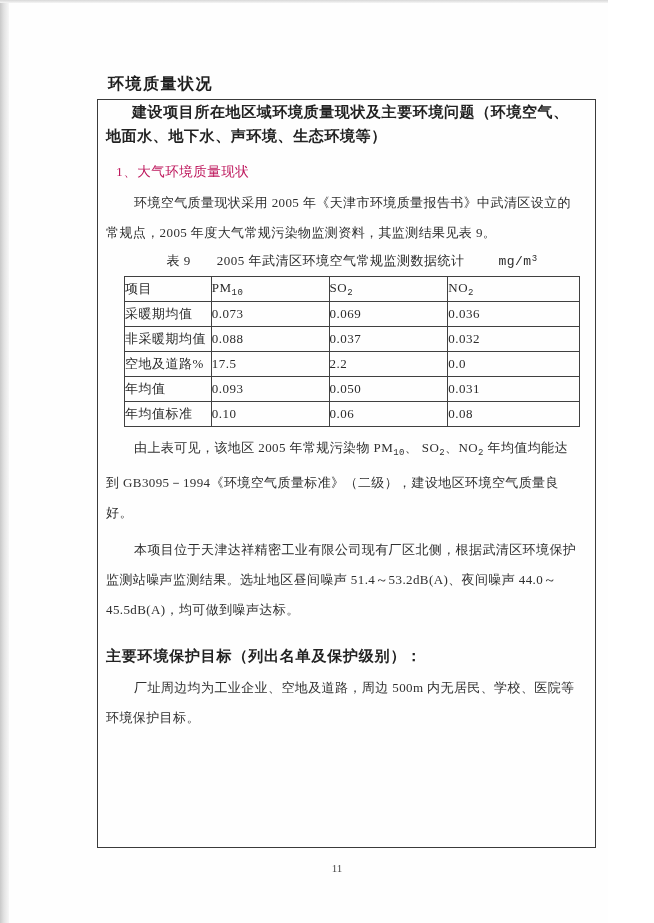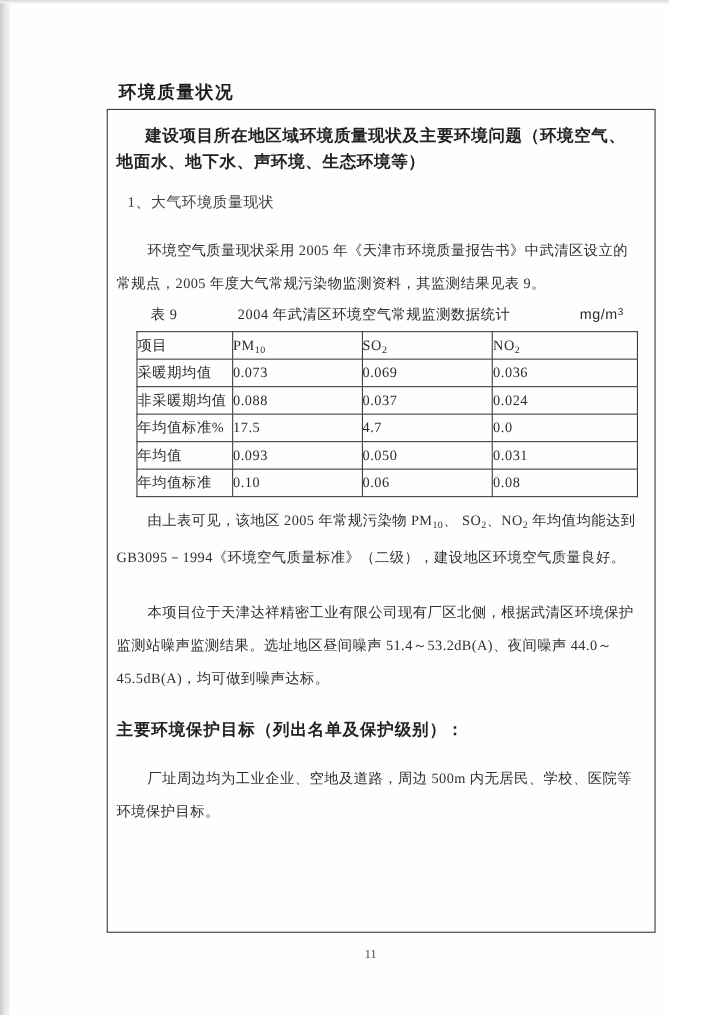--- a/index.html
+++ b/index.html
@@ -22,58 +22,58 @@
     background: linear-gradient(180deg, #d8d8d8, #f5f5f5);
   }
   .doc-title {
     position: absolute; left: 108px; top: 74px;
     font-size: 16px; font-weight: bold; letter-spacing: 1.5px; color: #1e1e1e;
   }
   .main-box {
     position: absolute; left: 97px; top: 99px;
     width: 499px; height: 749px;
     border: 1.6px solid #3a3a3a;
-    padding: 12px 14px 0 8px;
+    padding: 0 14px 0 8px;
   }
   .intro-para {
     font-size: 15px; font-weight: bold; color: #222;
     line-height: 24px; text-indent: 26px; letter-spacing: 0.6px;
   }
   .sub-heading {
-    font-size: 13.5px; color: #404040;
+    font-size: 13.5px; color: #be185d;
     padding-left: 10px; margin-top: 15px; letter-spacing: 0.5px;
   }
   .body-para {
     font-size: 13px; color: #2f2f2f;
     line-height: 30px; text-indent: 28px; letter-spacing: 0.4px;
-    margin-top: 20px;
+    margin-top: 7px;
   }
   .table-caption {
     margin-top: 4px; margin-left: 18px; width: 456px;
     display: flex; justify-content: center; align-items: baseline;
-    font-size: 13px; color: #2b2b2b; letter-spacing: 0.5px; gap: 29px;
+    font-size: 13px; color: #2b2b2b; letter-spacing: 0.5px;
   }
   .table-caption .cap-label { margin-right: 26px; }
-  .table-caption .cap-unit { margin-left: 34px; font-family: Liberation Sans, sans-serif; text-align: center; }
+  .table-caption .cap-unit { margin-left: 34px; font-family: Liberation Mono, monospace; text-align: center; }
   table.data-table {
     margin-top: 6px; margin-left: 18px;
     width: 456px; border-collapse: collapse;
     font-size: 13px; color: #2b2b2b;
   }
   table.data-table td, table.data-table th {
     border: 1px solid #404040;
     text-align: left; vertical-align: middle;
     height: 25px; font-weight: normal; letter-spacing: 0.5px;
   }
   table.data-table { border: 1.5px solid #383838; }
   col.c-item { width: 87px; }
   col.c-pm { width: 118px; }
   col.c-so { width: 119px; }
   col.c-no { width: 132px; }
-  sub { font-size: 9px; vertical-align: -3px; }
+  sub { font-size: 9px; vertical-align: -3px; font-family: Liberation Mono, monospace; }
   sup { font-size: 9px; vertical-align: 4px; }
   .protect-heading {
     font-size: 15px; font-weight: bold; color: #222;
     margin-top: 22px; letter-spacing: 0.8px;
   }
   .page-number {
     position: absolute; left: 0; top: 862px; width: 654px;
     text-align: center; font-size: 11px; color: #4a4a4a; padding-left: 20px;
   }
 </style>
@@ -89,21 +89,21 @@
   <div class="main-box">
 
     <p class="intro-para">建设项目所在地区域环境质量现状及主要环境问题（环境空气、地面水、地下水、声环境、生态环境等）</p>
 
     <div class="sub-heading">1、大气环境质量现状</div>
 
     <p class="body-para">环境空气质量现状采用 2005 年《天津市环境质量报告书》中武清区设立的常规点，2005 年度大气常规污染物监测资料，其监测结果见表 9。</p>
 
     <div class="table-caption">
       <span class="cap-label">表 9</span>
-      <span class="cap-title">2004 年武清区环境空气常规监测数据统计</span>
+      <span class="cap-title">2005 年武清区环境空气常规监测数据统计</span>
       <span class="cap-unit"><span>mg/m</span><sup>3</sup></span>
     </div>
 
     <table class="data-table">
       <colgroup>
           <col class="c-item">
           <col class="c-pm">
           <col class="c-so">
           <col class="c-no">
         </colgroup>
@@ -117,26 +117,26 @@
         <tr>
           <td>采暖期均值</td>
           <td>0.073</td>
           <td>0.069</td>
           <td>0.036</td>
         </tr>
         <tr>
           <td>非采暖期均值</td>
           <td>0.088</td>
           <td>0.037</td>
-          <td>0.024</td>
+          <td>0.032</td>
         </tr>
         <tr>
-          <td>年均值标准%</td>
+          <td>空地及道路%</td>
           <td>17.5</td>
-          <td>4.7</td>
+          <td>2.2</td>
           <td>0.0</td>
         </tr>
         <tr>
           <td>年均值</td>
           <td>0.093</td>
           <td>0.050</td>
           <td>0.031</td>
         </tr>
         <tr>
           <td>年均值标准</td>

